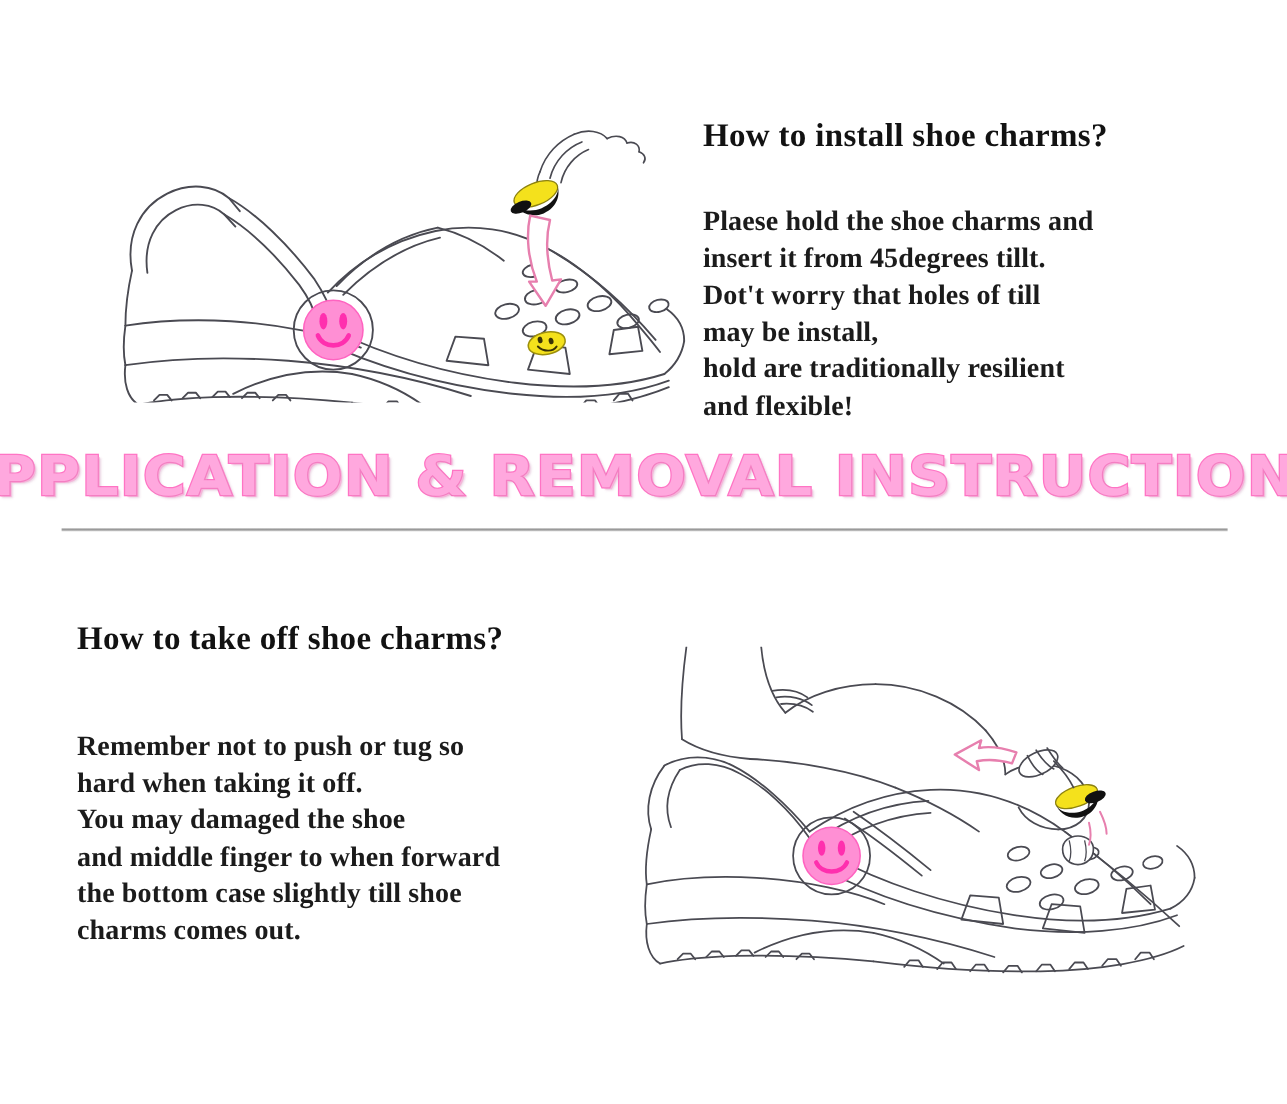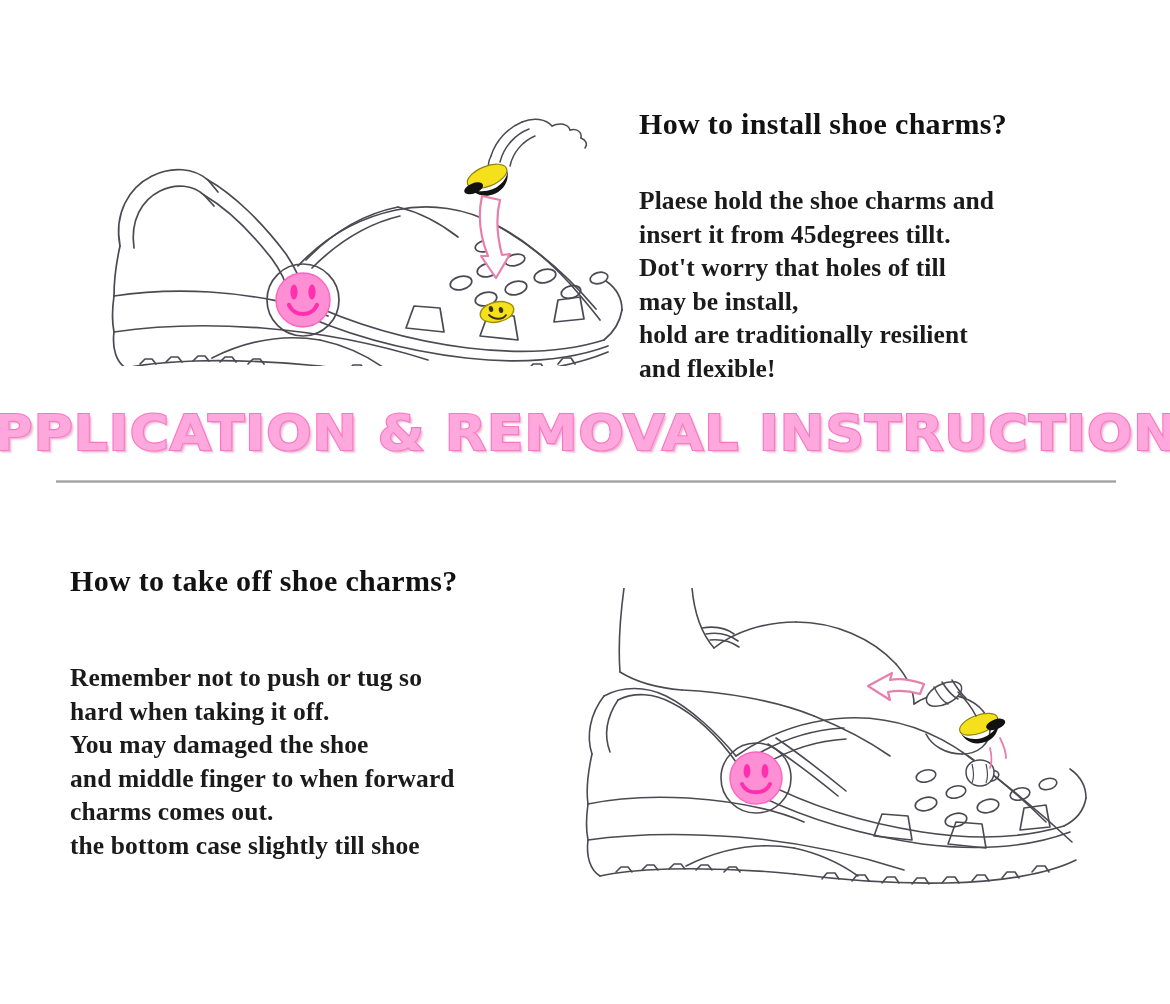--- a/index.html
+++ b/index.html
@@ -218,22 +218,22 @@
 
   <div class="divider"></div>
 
   <div class="abs heading" style="left:70px; top:564px;">How to take off shoe charms?</div>
 
   <div class="abs body-text" style="left:70px; top:627px;margin-top:34px;">
     <span class="ln">Remember not to push or tug so</span>
     <span class="ln">hard when taking it off.</span>
     <span class="ln">You may damaged the shoe</span>
     <span class="ln">and middle finger to when forward</span>
+    <span class="ln">the bottom case slightly till shoe</span>
     <span class="ln">charms comes out.</span>
-    <span class="ln">the bottom case slightly till shoe</span>
   </div>
 
   <div class="illus" style="left:528px; top:588px; width:580px; height:320px;">
     <svg width="580" height="320" viewBox="0 0 580 320" xmlns="http://www.w3.org/2000/svg">
       <g fill="none" stroke="#4a4a52" stroke-width="1.6" stroke-linecap="round" stroke-linejoin="round">
 
         <path d="M96 0 C92 30 90 58 92 84"></path>
         <path d="M164 0 C166 22 172 44 186 60"></path>
         <path d="M186 60 C206 44 236 34 268 34"></path>
         <path d="M268 34 C306 34 344 50 368 76"></path>

